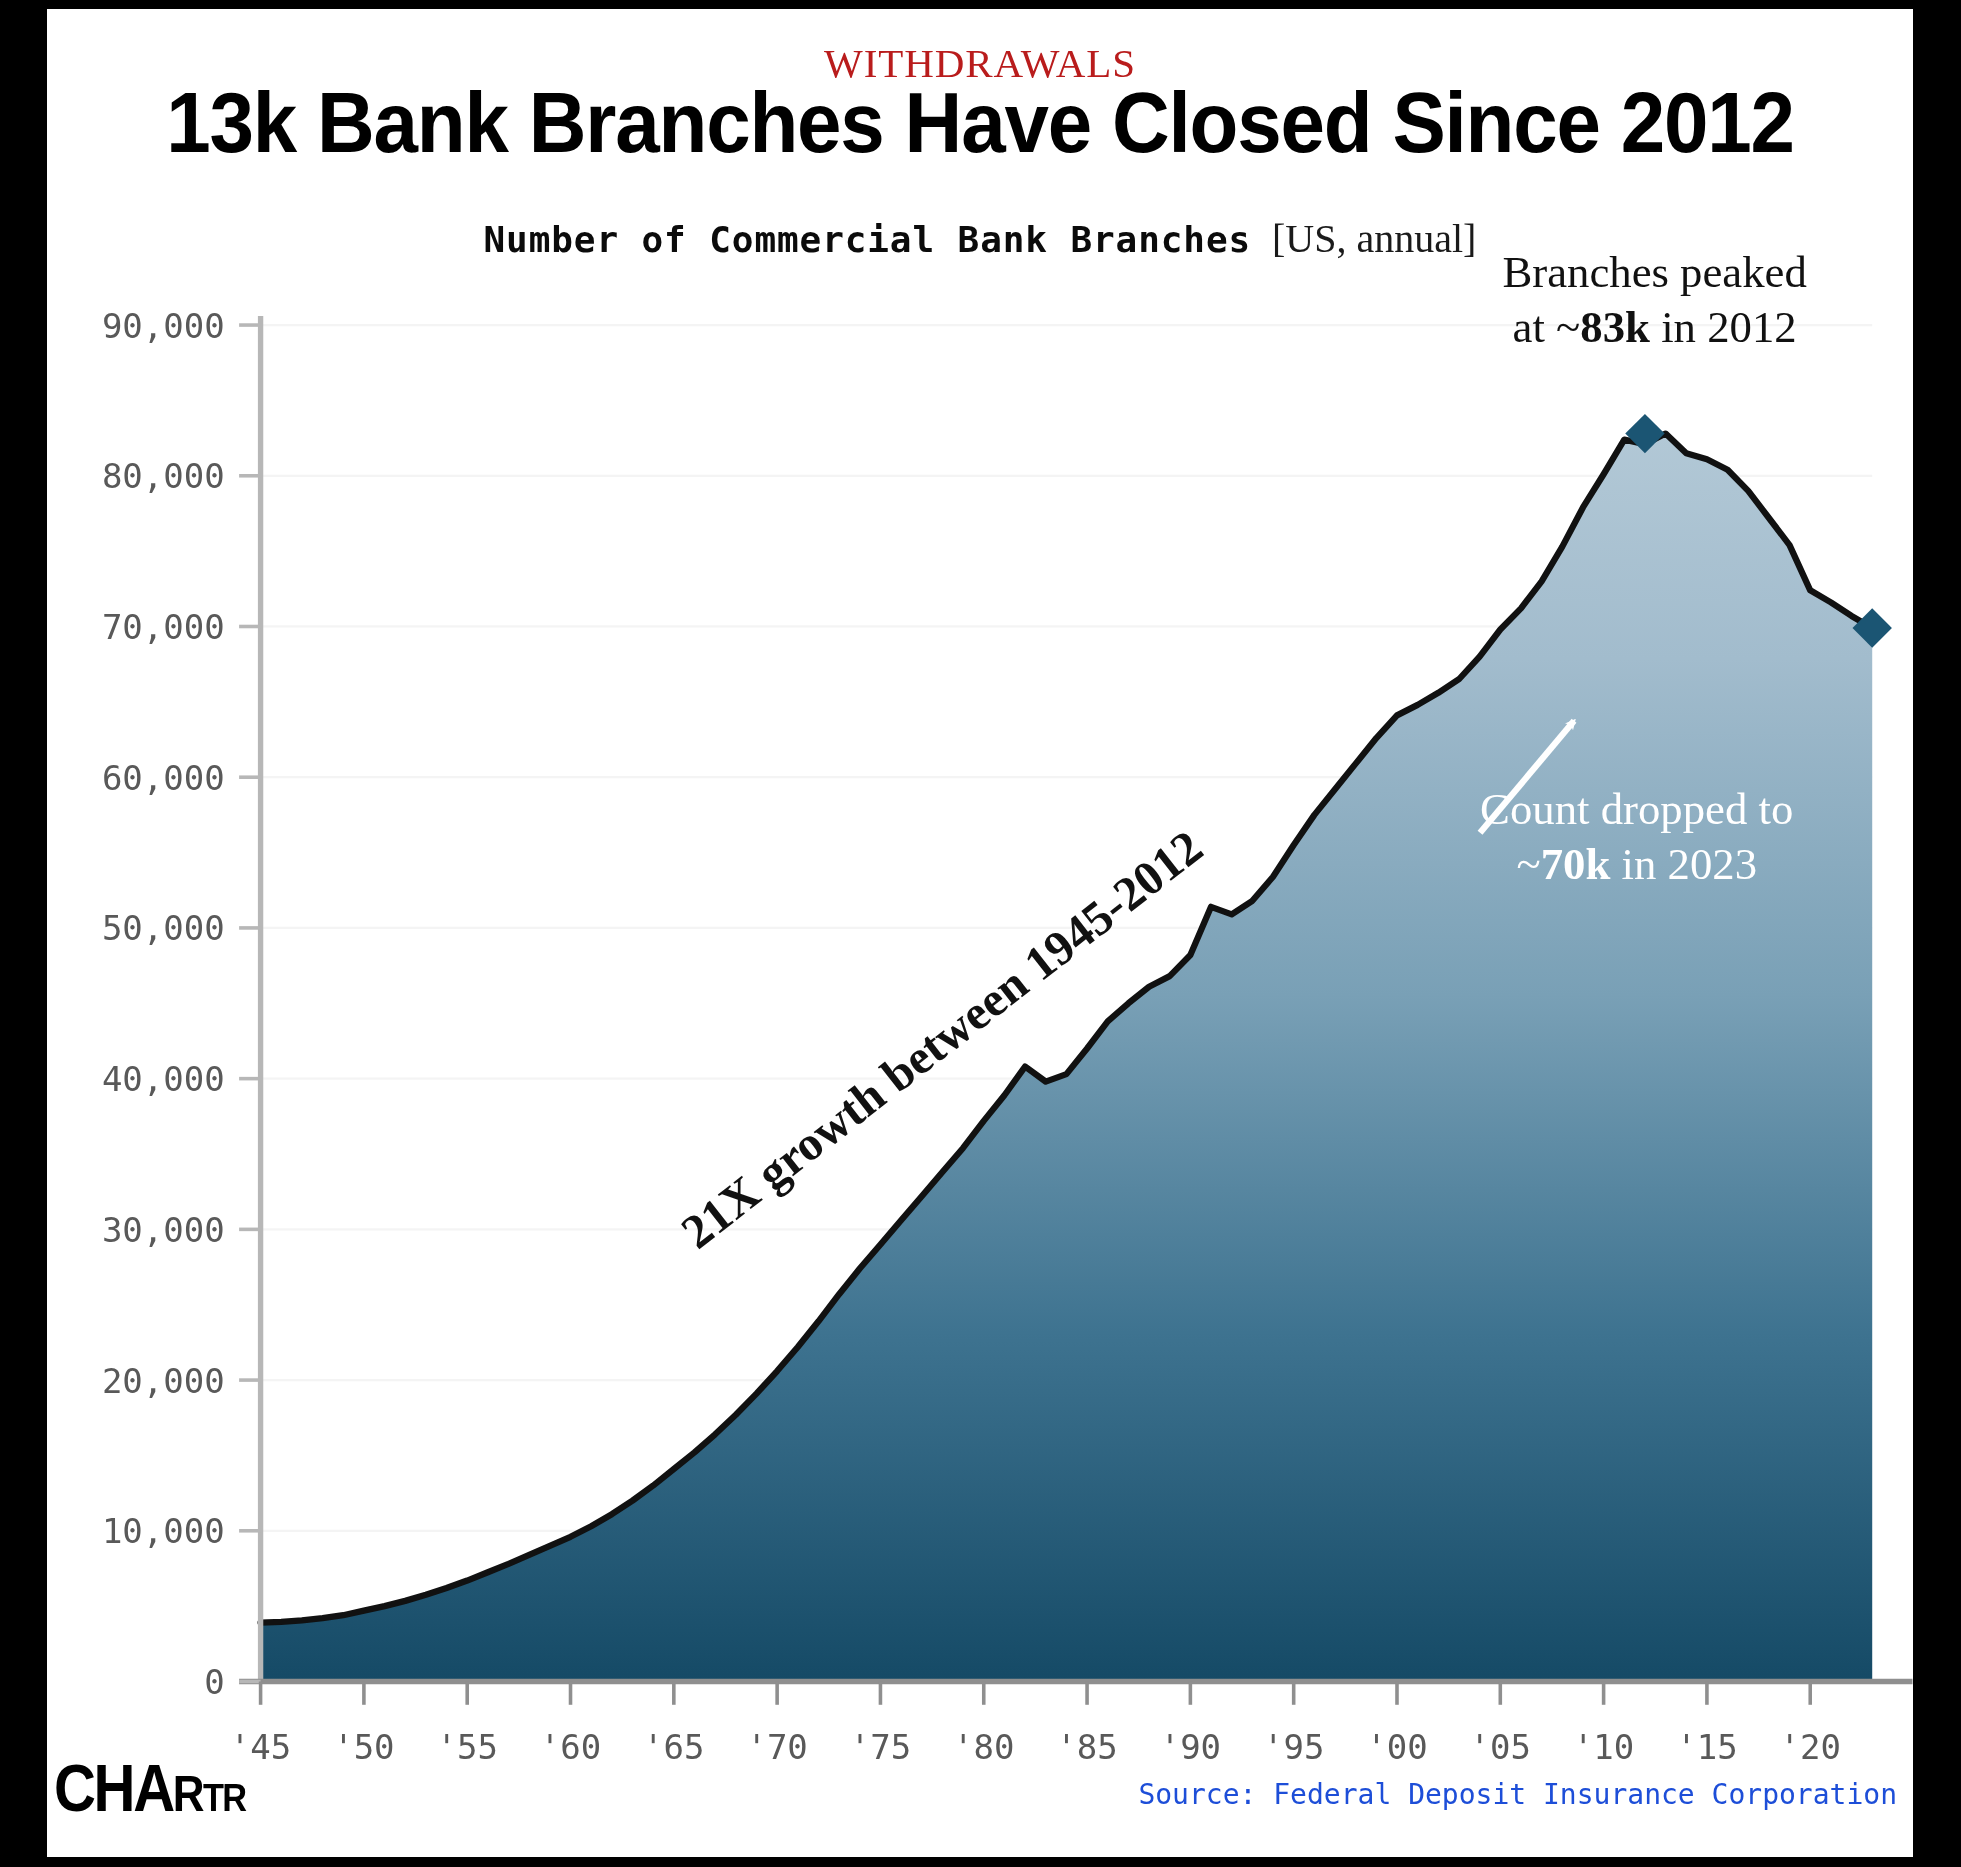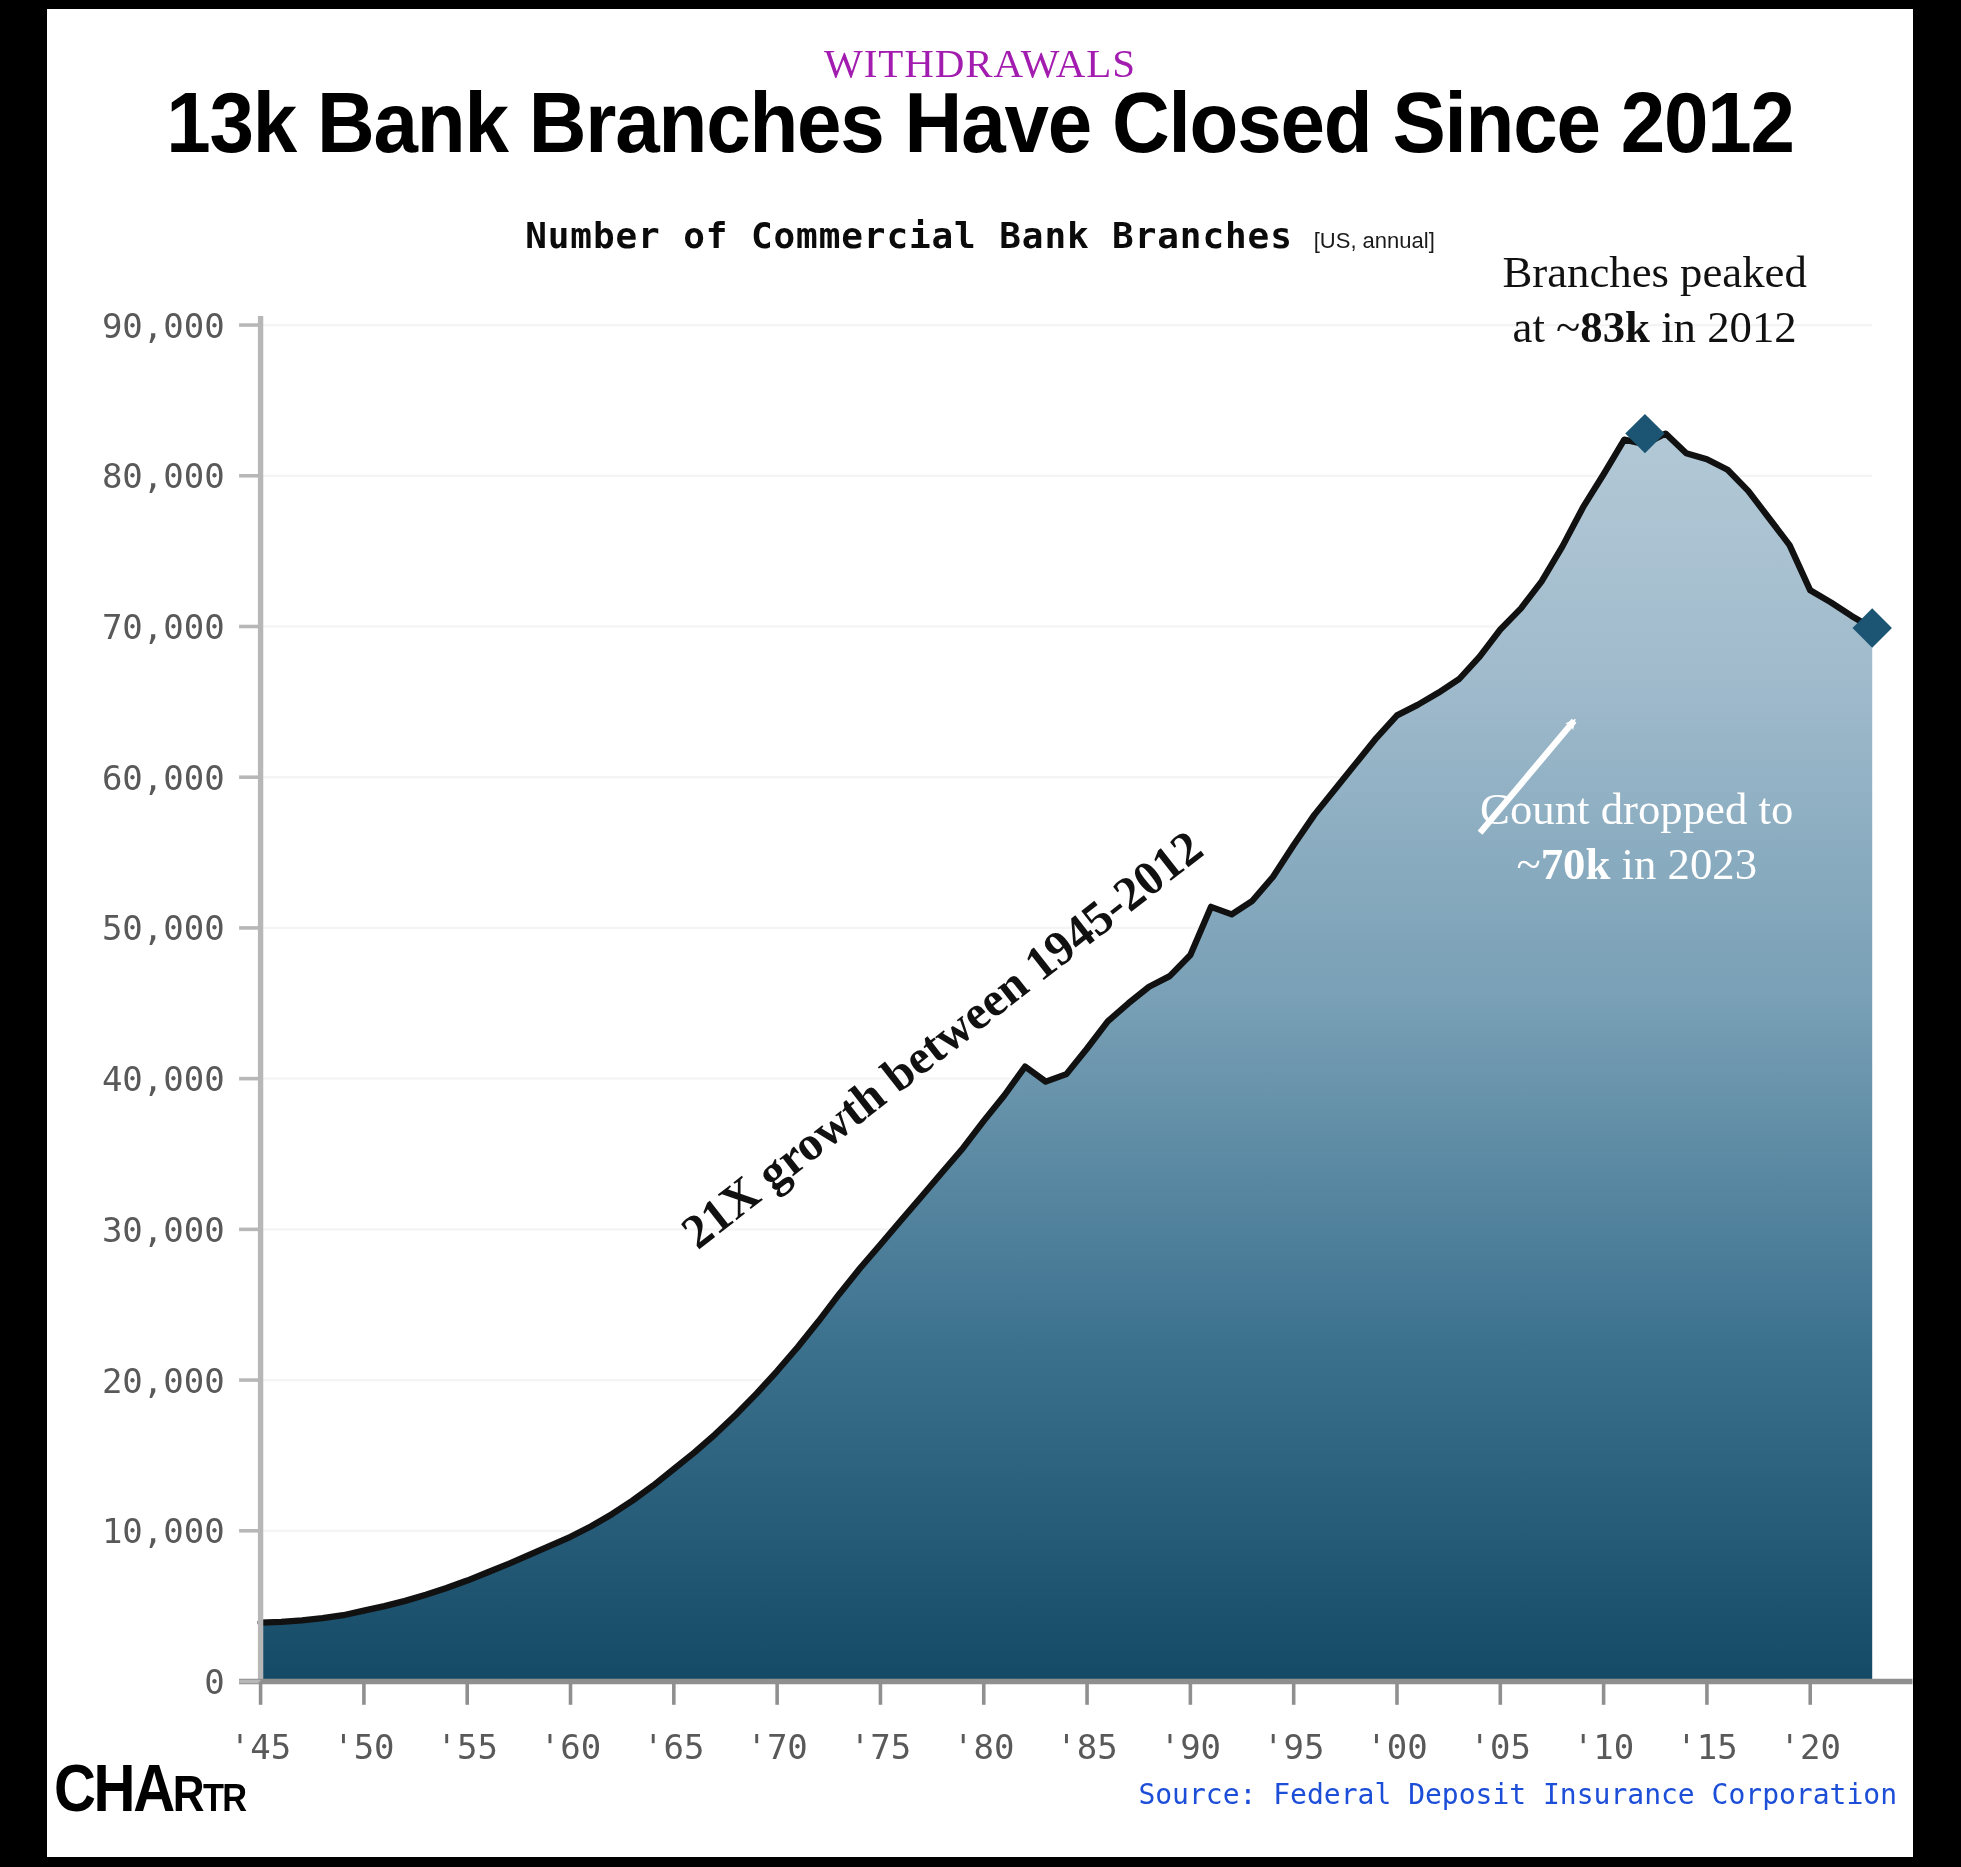--- a/index.html
+++ b/index.html
@@ -29,21 +29,21 @@
   
   #kicker {
     position: absolute;
     top: 30px;
     left: 0;
     width: 100%;
     text-align: center;
     font-family: "Liberation Serif", serif;
     font-size: 41px;
     letter-spacing: 0.9px;
-    color: #a21caf;
+    color: #b91c1c;
     font-weight: 400;
   }
   #headline {
     position: absolute;
     top: 70px;
     left: 0;
     width: 100%;
     text-align: center;
     font-family: "Liberation Sans Narrow", "Liberation Sans", sans-serif;
     font-size: 86px;
@@ -64,22 +64,22 @@
   }
   #subtitle {
     font-family: "DejaVu Sans Mono", "Liberation Mono", monospace;
     font-size: 36px;
     font-weight: bold;
     color: #0b0b0b;
     letter-spacing: 0.9px;
     margin-top: 40px;
   }
   #subtitle-note {
-    font-family: Liberation Sans, sans-serif;
-    font-size: 22px;
+    font-family: Liberation Serif, serif;
+    font-size: 40px;
     font-weight: 400;
     color: #1a1a1a;
     margin-left: 21px;
   }
 
   
   #plot-wrap {
     position: absolute;
     left: 0;
     top: 0;

